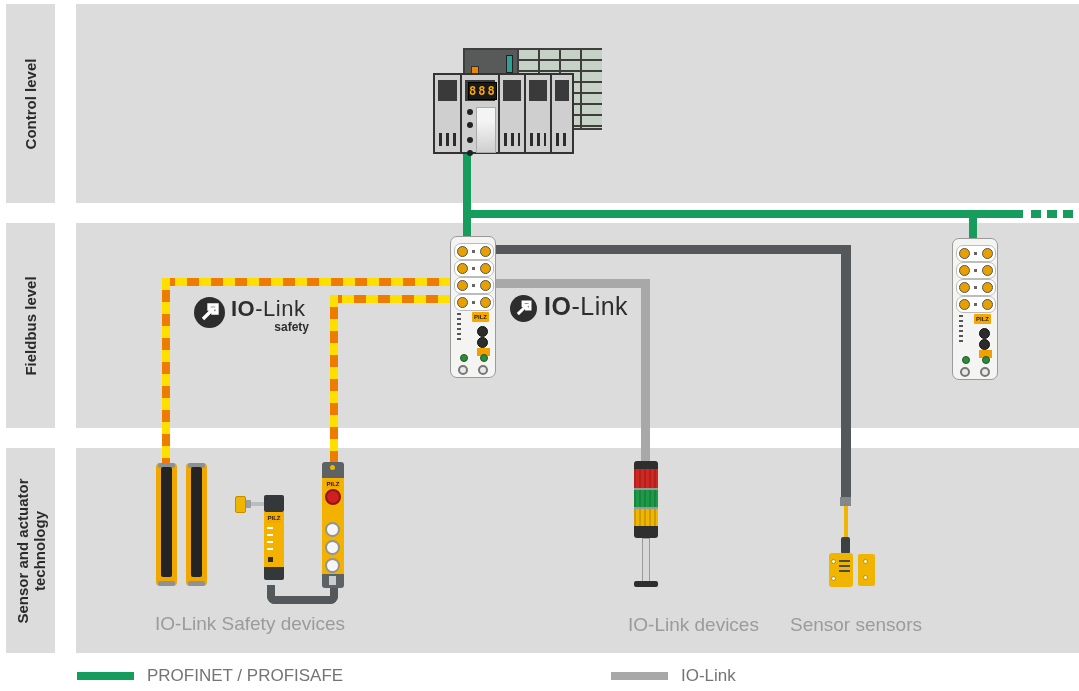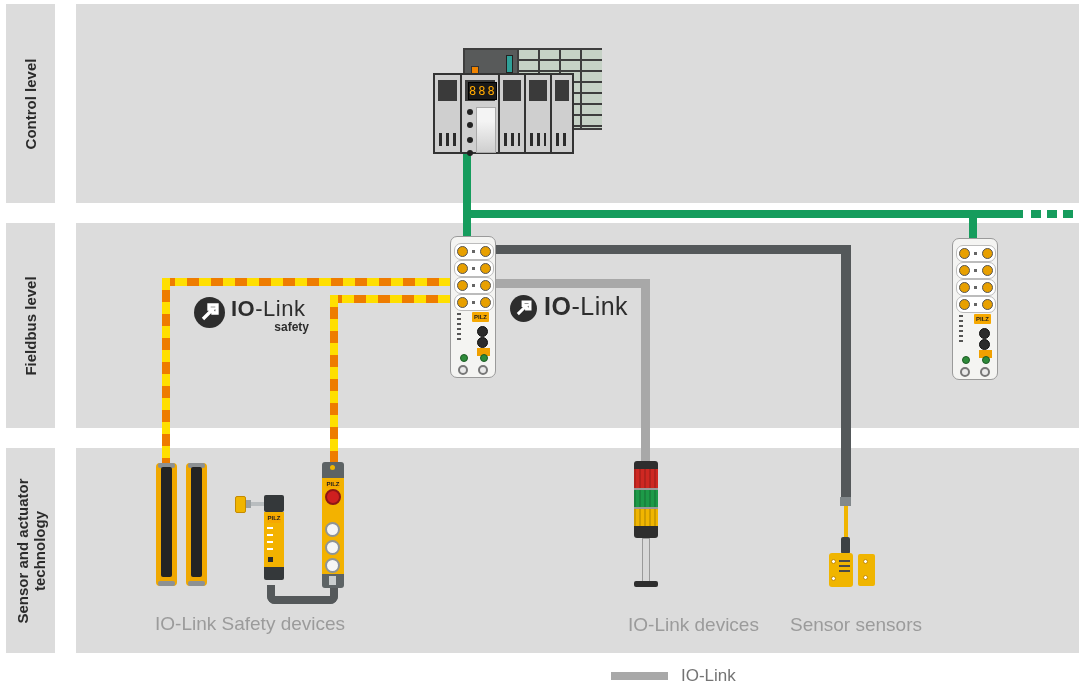--- a/index.html
+++ b/index.html
@@ -23,21 +23,21 @@
   .brmod{position:absolute;top:0;height:78px;width:19px;background:#c6d2c6;border-left:2px solid #3e3e3e;
          background-image:repeating-linear-gradient(180deg,transparent 0 9px,#3e3e3e 9px 11px);}
   .frack{position:absolute;left:433px;top:73px;width:141px;height:81px;background:#cfcfcf;
          border:2px solid #333;box-sizing:border-box;display:flex;}
   .fcol{position:relative;border-right:2px solid #333;height:100%;}
   .fcol:last-child{border-right:none;}
   .fhead{position:absolute;left:3px;right:3px;top:5px;height:21px;background:#3a3a3a;}
   .vent{position:absolute;bottom:6px;left:4px;height:13px;
         background:repeating-linear-gradient(90deg,#2b2b2b 0 3px,transparent 3px 7px);}
   .seg7{position:absolute;left:3px;top:2px;width:27px;height:16px;background:#191919;border:1px solid #000;
-        color:#ffa800;font-family:"DejaVu Sans Mono",monospace;font-weight:normal;font-size:12px;
+        color:#ffa800;font-family:"DejaVu Sans Mono",monospace;font-weight:bold;font-size:12px;
         letter-spacing:2px;text-align:center;line-height:16px;}
   .dot{position:absolute;width:6px;height:6px;border-radius:50%;background:#222;}
   
   .iomaster{position:absolute;width:46px;height:142px;background:#f4f4f2;border:1px solid #9a9a9a;
             border-radius:7px;box-sizing:border-box;}
   .prow{position:absolute;left:3px;width:38px;height:15px;background:#fff;border:1px solid #bcbcbc;
         border-radius:7px;}
   .pcir{position:absolute;top:2px;width:11px;height:11px;border-radius:50%;background:#e8a000;
         border:1px solid #555;box-sizing:border-box;}
   .pglyph{position:absolute;top:6px;width:3px;height:3px;background:#666;}
@@ -287,20 +287,24 @@
   </div>
   <div class="abs" style="left:858px;top:554px;width:17px;height:32px;background:#f0b500;border-radius:2px;">
     <div class="abs" style="left:5px;top:5px;width:5px;height:5px;border-radius:50%;background:#fff;border:1px solid #c58a00;box-sizing:border-box;"></div>
     <div class="abs" style="left:5px;top:21px;width:5px;height:5px;border-radius:50%;background:#fff;border:1px solid #c58a00;box-sizing:border-box;"></div>
   </div>
 
   <div class="seclabel" style="left:155px;top:613px;">IO-Link Safety devices</div>
   <div class="seclabel" style="left:580px;top:614px;margin-left:48px;">IO-Link devices</div>
   <div class="seclabel" style="left:790px;top:614px;">Sensor sensors</div>
 
+  <div class="legend-item" style="left:77px;">
+    <span class="sw" style="background:#169c5d;"></span>
+    <span class="legend-label">PROFINET / PROFISAFE</span>
+  </div>
   <div class="legend-item" style="left:611px;">
     <span class="sw" style="background:#a8a8a8;"></span>
     <span class="legend-label">IO-Link</span>
   </div>
   <div class="legend-item" style="left:797px;margin-top:25px;">
     <span class="sw" style="background:#54585a;"></span>
     <span class="legend-label">OSSDs</span>
   </div>
 
 </div>

